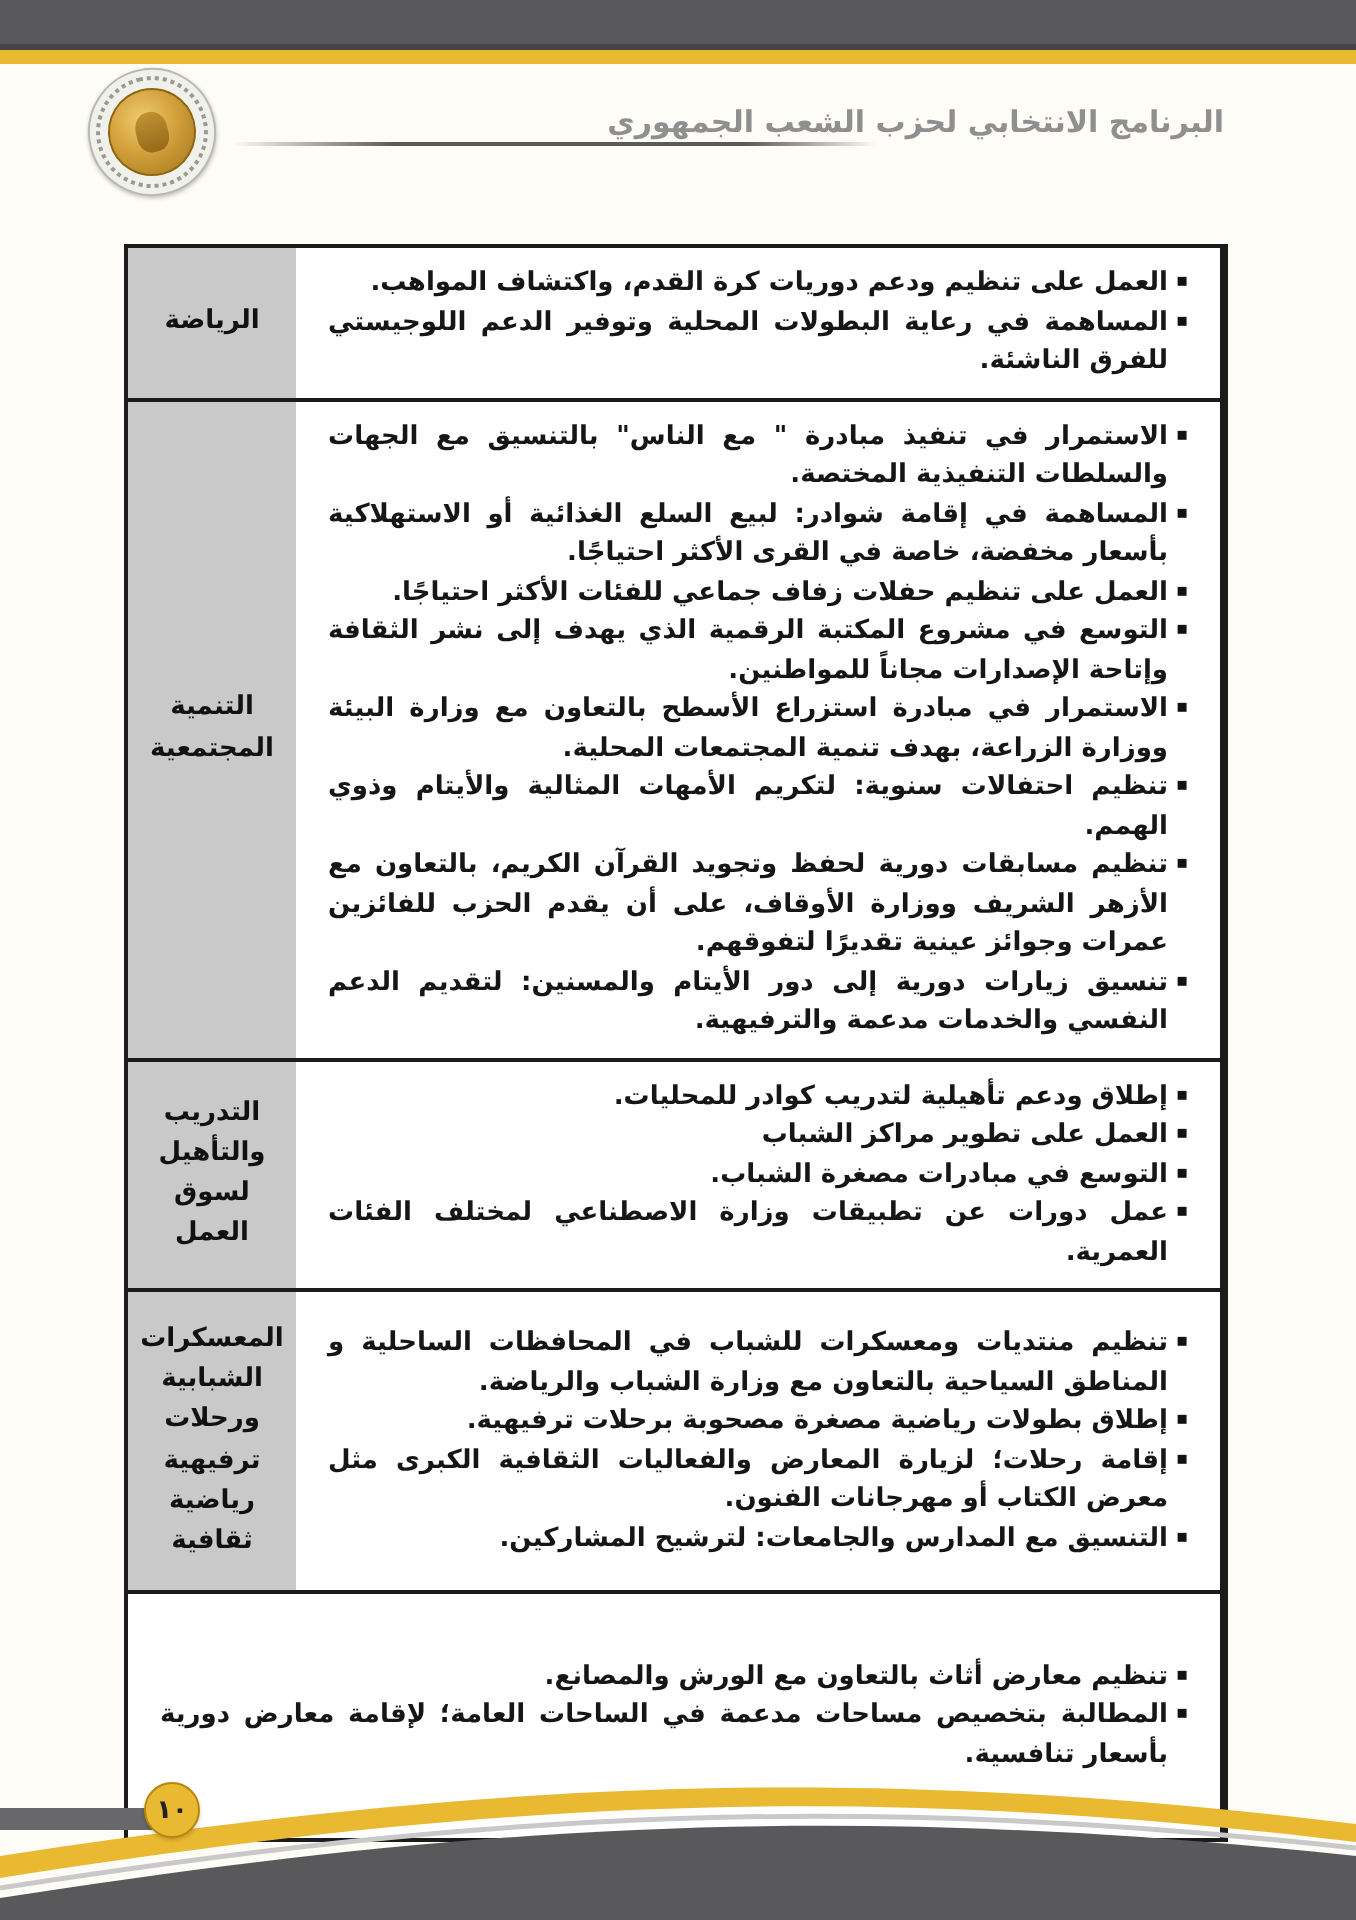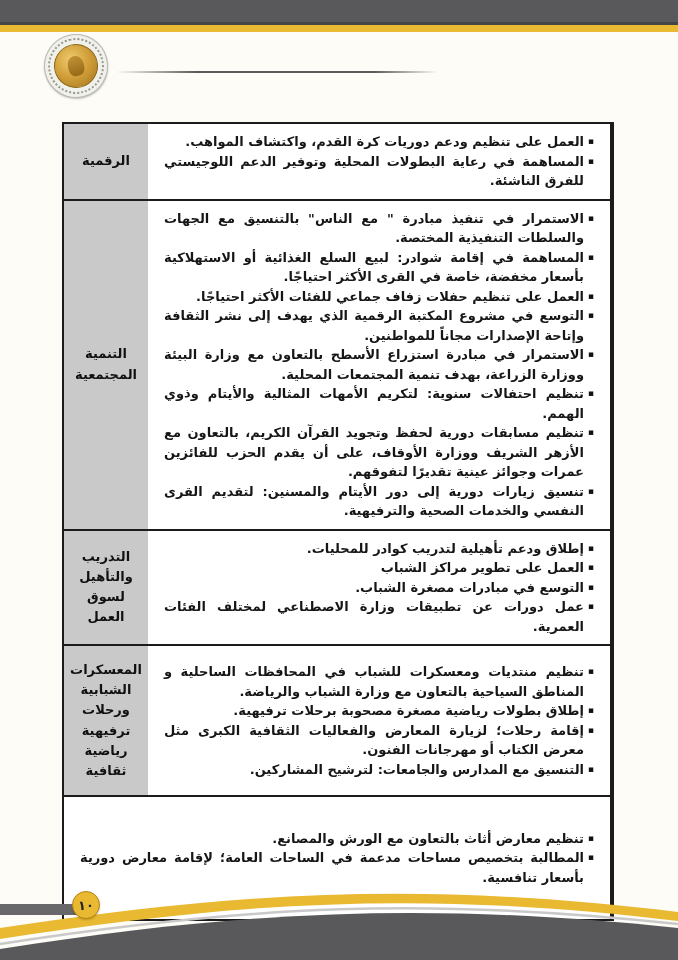--- a/index.html
+++ b/index.html
@@ -130,24 +130,25 @@
   <div class="topbar"></div>
   <div class="topbar-dark"></div>
   <div class="topbar-gold"></div>
 
   <div class="coin">
     <div class="coin-inner">
       <div class="coin-mark"></div>
     </div>
   </div>
   <div class="header-line"></div>
+  <div class="header-title">البرنامج الانتخابي لحزب الشعب الجمهوري</div>
 
   <div class="program-table">
       <div class="table-row">
-        <div class="row-label">الرقمية</div>
+        <div class="row-label">الرياضة</div>
         <div class="row-content">
           <div class="bullet-item">
             <div class="bullet-marker">▪</div>
             <div class="bullet-text">العمل على تنظيم ودعم دوريات كرة القدم، واكتشاف المواهب.</div>
           </div>
           <div class="bullet-item">
             <div class="bullet-marker">▪</div>
             <div class="bullet-text">المساهمة في رعاية البطولات المحلية وتوفير الدعم اللوجيستي للفرق الناشئة.</div>
           </div>
         </div>
@@ -178,21 +179,21 @@
           <div class="bullet-item">
             <div class="bullet-marker">▪</div>
             <div class="bullet-text">تنظيم احتفالات سنوية: لتكريم الأمهات المثالية والأيتام وذوي الهمم.</div>
           </div>
           <div class="bullet-item">
             <div class="bullet-marker">▪</div>
             <div class="bullet-text">تنظيم مسابقات دورية لحفظ وتجويد القرآن الكريم، بالتعاون مع الأزهر الشريف ووزارة الأوقاف، على أن يقدم الحزب للفائزين عمرات وجوائز عينية تقديرًا لتفوقهم.</div>
           </div>
           <div class="bullet-item">
             <div class="bullet-marker">▪</div>
-            <div class="bullet-text">تنسيق زيارات دورية إلى دور الأيتام والمسنين: لتقديم القرى النفسي والخدمات الصحية والترفيهية.</div>
+            <div class="bullet-text">تنسيق زيارات دورية إلى دور الأيتام والمسنين: لتقديم الدعم النفسي والخدمات مدعمة والترفيهية.</div>
           </div>
         </div>
       </div>
       <div class="table-row">
         <div class="row-label">التدريب والتأهيل لسوق العمل</div>
         <div class="row-content">
           <div class="bullet-item">
             <div class="bullet-marker">▪</div>
             <div class="bullet-text">إطلاق ودعم تأهيلية لتدريب كوادر للمحليات.</div>
           </div>

